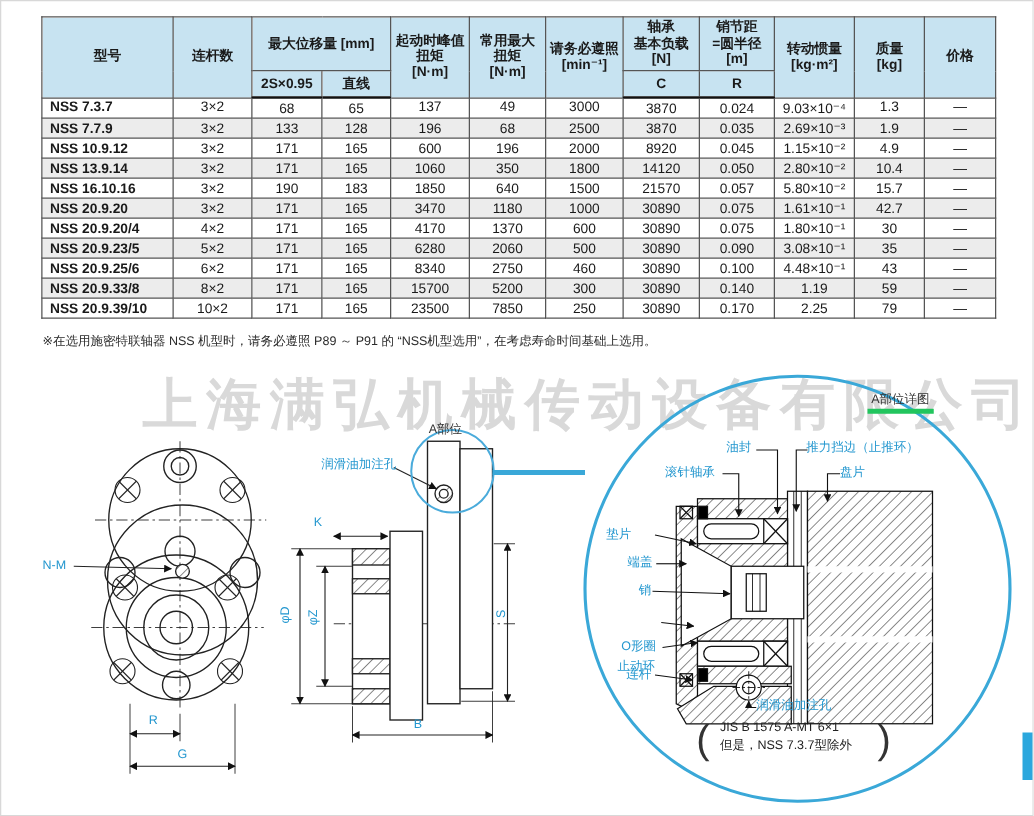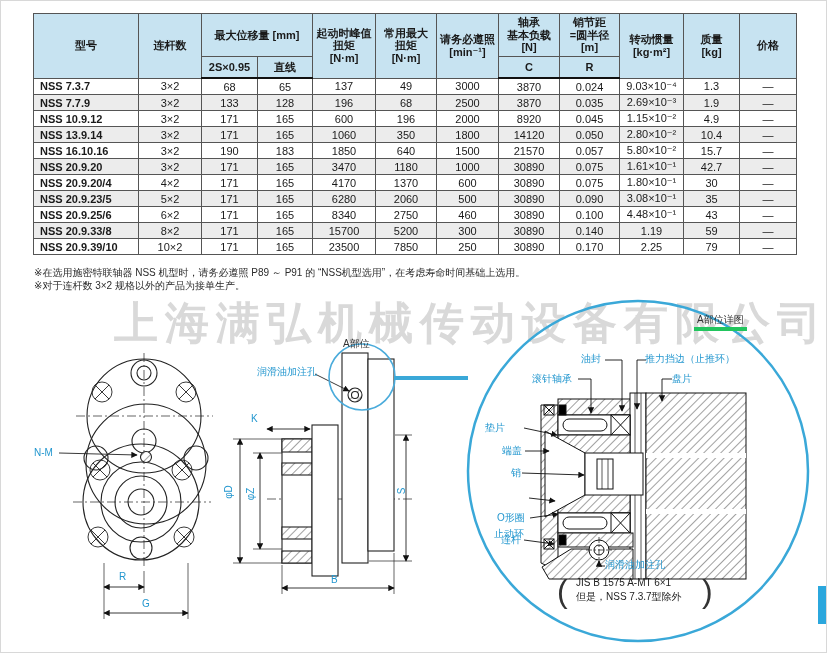--- a/index.html
+++ b/index.html
@@ -271,21 +271,20 @@
           <td>30890</td>
           <td>0.170</td>
           <td>2.25</td>
           <td>79</td>
           <td>—</td>
         </tr>
       </tbody>
   </table>
 
   <div class="note" id="note1">※在选用施密特联轴器 NSS 机型时，请务必遵照 P89 ～ P91 的 “NSS机型选用”，在考虑寿命时间基础上选用。</div>
-  <div class="note" id="note2">※对于连杆数 3×2 规格以外的产品为接单生产。</div>
 
   <svg id="linework" width="827" height="653" viewBox="0 0 827 653">
     <defs>
       <pattern id="hat" width="6" height="6" patternUnits="userSpaceOnUse" patternTransform="rotate(45)">
         <rect width="6" height="6" fill="#fff"></rect>
         <line x1="0" y1="0" x2="0" y2="6" stroke="#444" stroke-width="1"></line>
       </pattern>
       <marker id="arr" viewBox="0 0 10 10" refX="9" refY="5" markerWidth="7" markerHeight="7" orient="auto-start-reverse">
         <path d="M0,0 L10,5 L0,10 z" fill="#111"></path>
       </marker>

